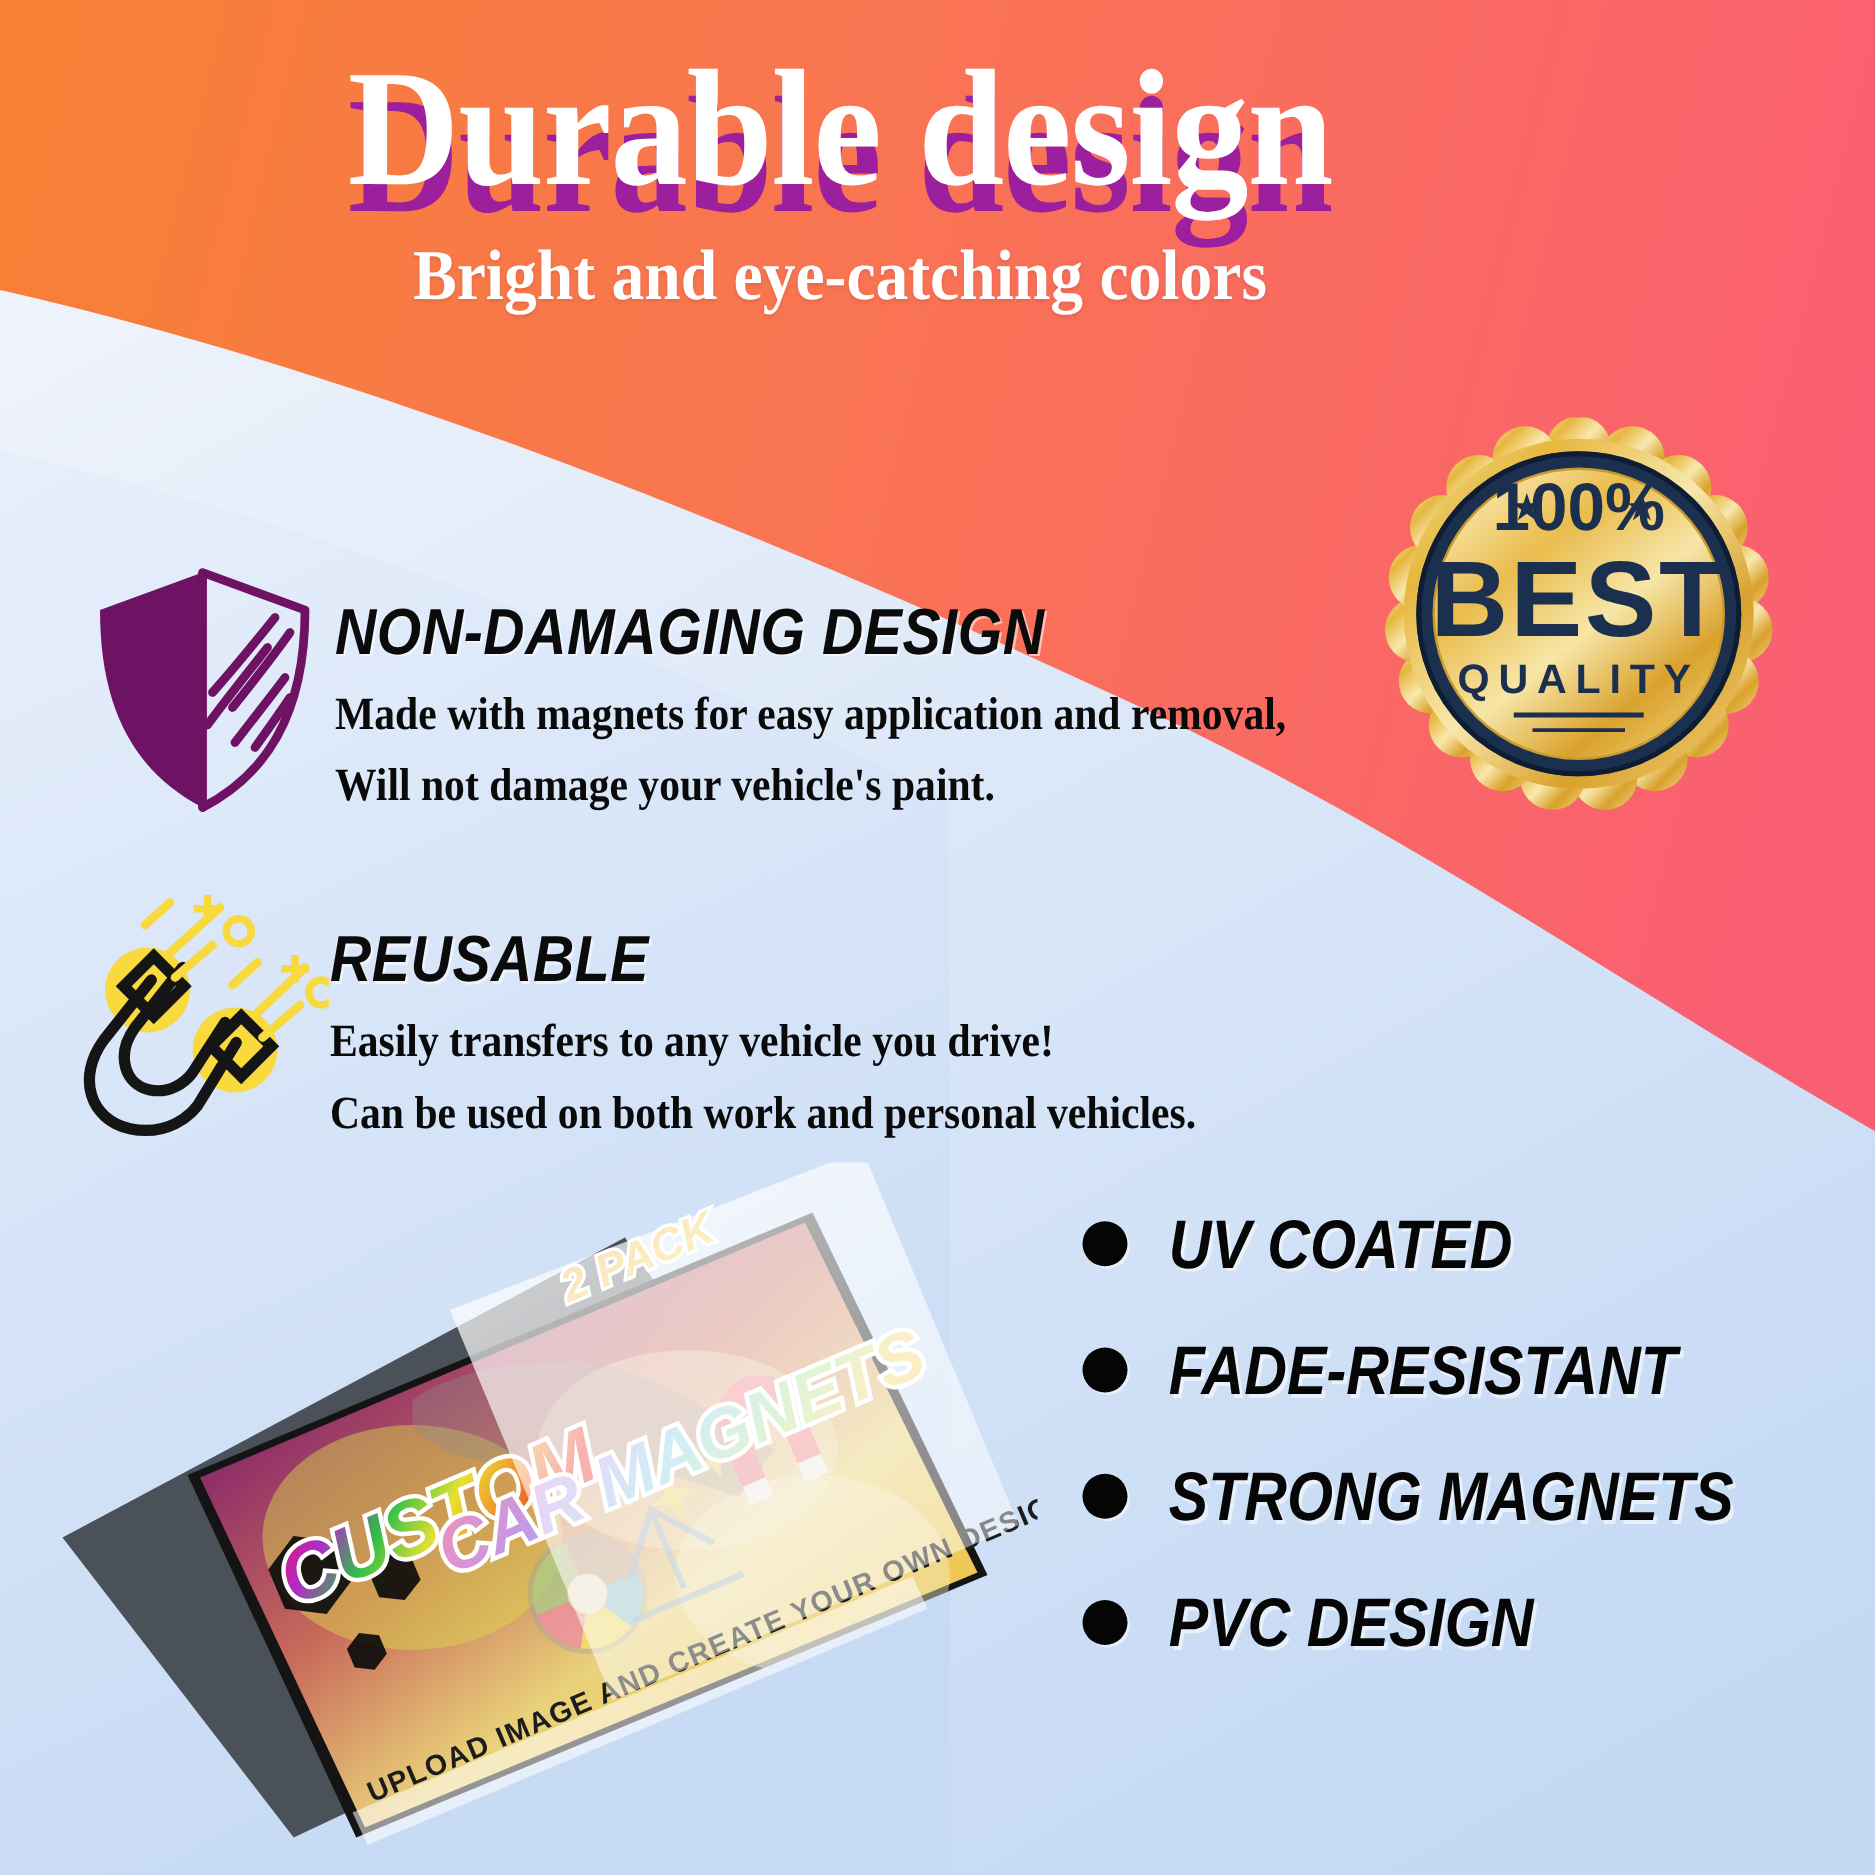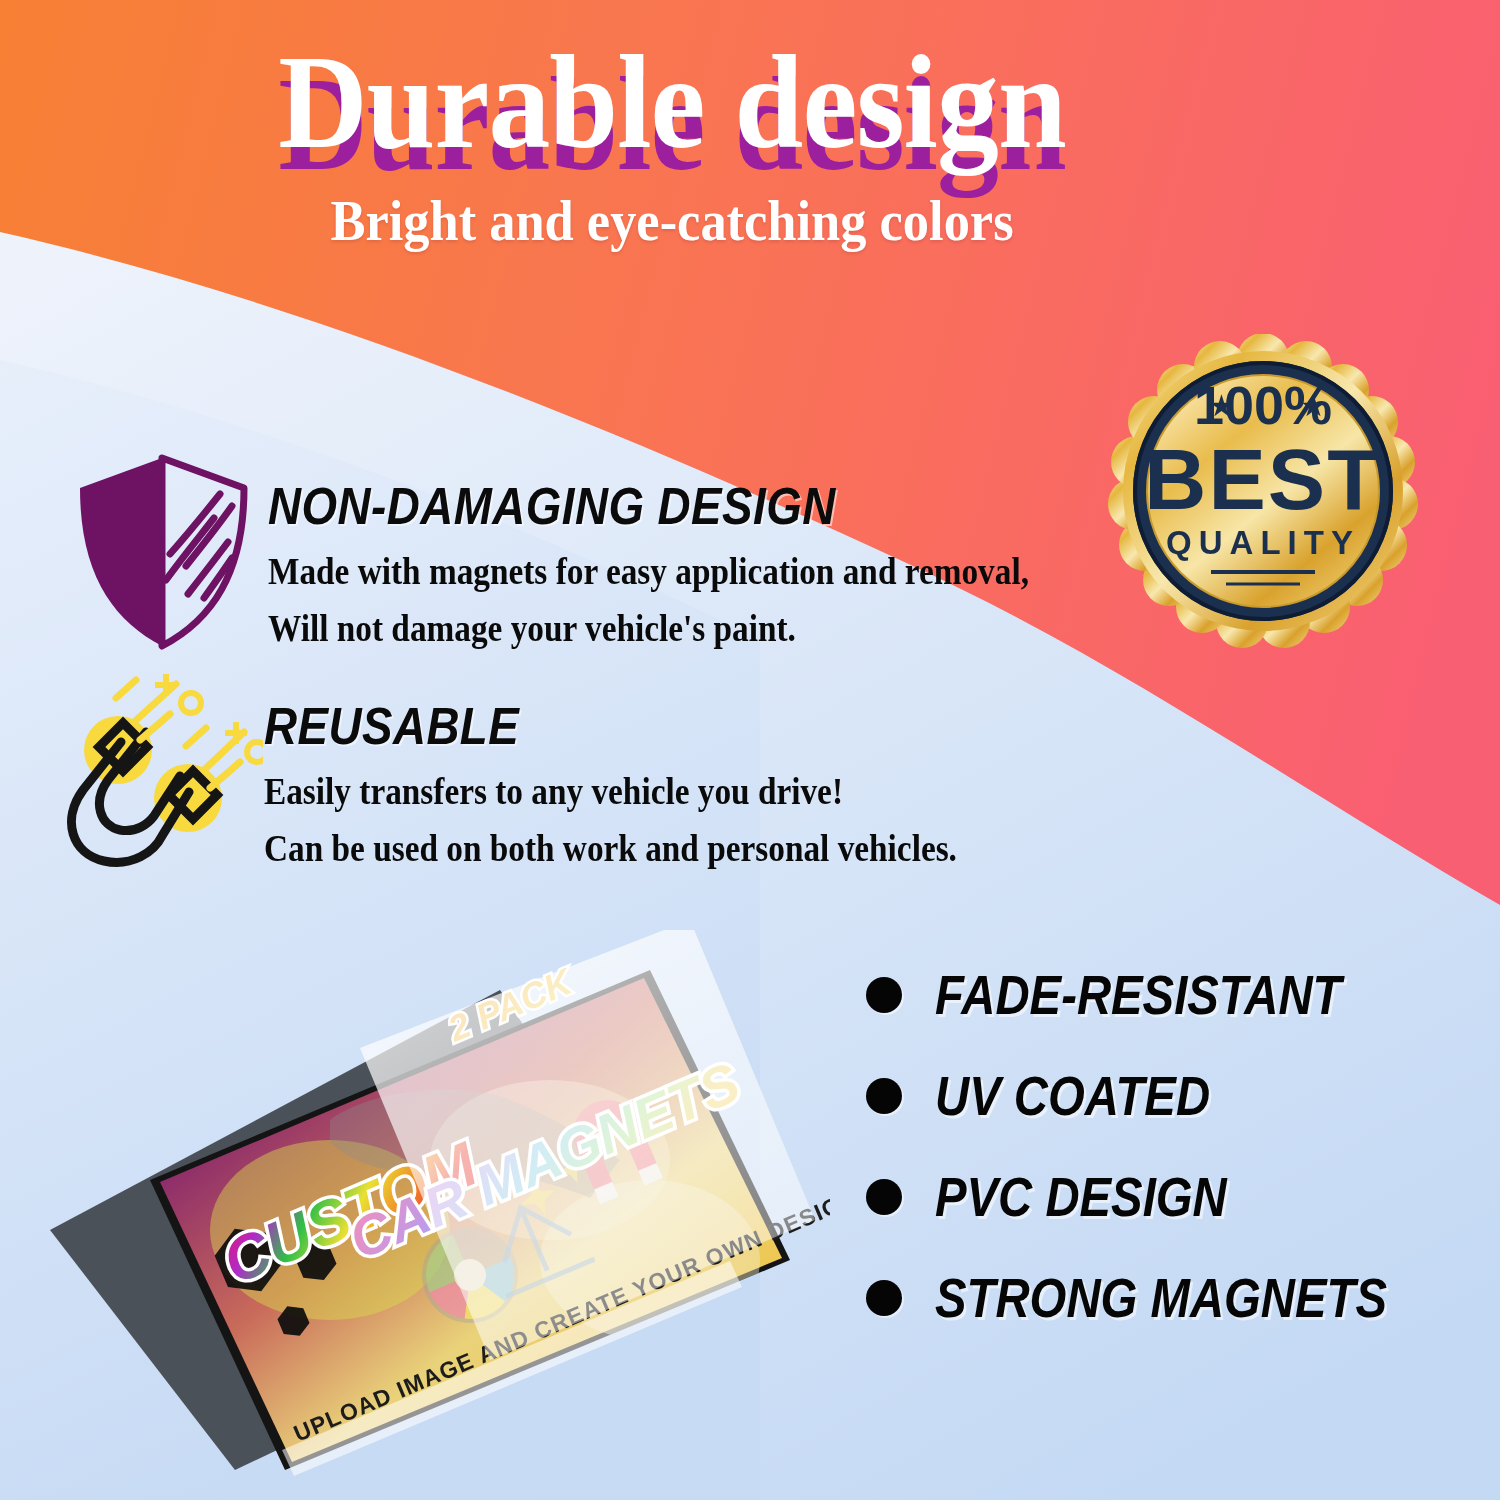--- a/index.html
+++ b/index.html
@@ -48,21 +48,21 @@
     transform:scaleX(.92);
     white-space:nowrap;
     text-shadow:0 2px 3px rgba(150,60,60,.25);
   }
 
   
   .feature{
     position:absolute; z-index:6; display:flex; align-items:flex-start;
   }
   #feature-1{ left:62px; top:448px; }
-  #feature-2{ left:58px; top:668px; }
+  #feature-2{ left:58px; top:710px; }
 
   .feature-icon{ flex:0 0 auto; width:206px; }
   .feature-text{ padding-top:28px; }
 
   .feature-title{
     font-family:"Liberation Sans", sans-serif;
     font-weight:700;
     font-style:italic;
     font-size:52px;
     letter-spacing:.5px;
@@ -384,27 +384,27 @@
       <text x="268" y="512" transform="rotate(-23 268 512)" font-family="Liberation Sans, sans-serif" font-weight="bold" font-size="23" letter-spacing="1.2" fill="#1C1C1C">UPLOAD IMAGE AND CREATE YOUR OWN DESIGN</text>
     </g>
 
     <polygon points="330,118 660,-10 785,290 460,430" fill="url(#filmGrad)" opacity="0.82"></polygon>
   </svg>
 </div>
 
 <div id="bullets">
   <div class="bullet-row">
     <span class="bullet-dot"></span>
-    <span class="bullet-label">FADE-RESISTANT</span>
+    <span class="bullet-label">UV COATED</span>
   </div>
   <div class="bullet-row">
     <span class="bullet-dot"></span>
-    <span class="bullet-label">UV COATED</span>
+    <span class="bullet-label">FADE-RESISTANT</span>
+  </div>
+  <div class="bullet-row">
+    <span class="bullet-dot"></span>
+    <span class="bullet-label">STRONG MAGNETS</span>
   </div>
   <div class="bullet-row">
     <span class="bullet-dot"></span>
     <span class="bullet-label">PVC DESIGN</span>
   </div>
-  <div class="bullet-row">
-    <span class="bullet-dot"></span>
-    <span class="bullet-label">STRONG MAGNETS</span>
-  </div>
 </div>
 
 </body></html>

